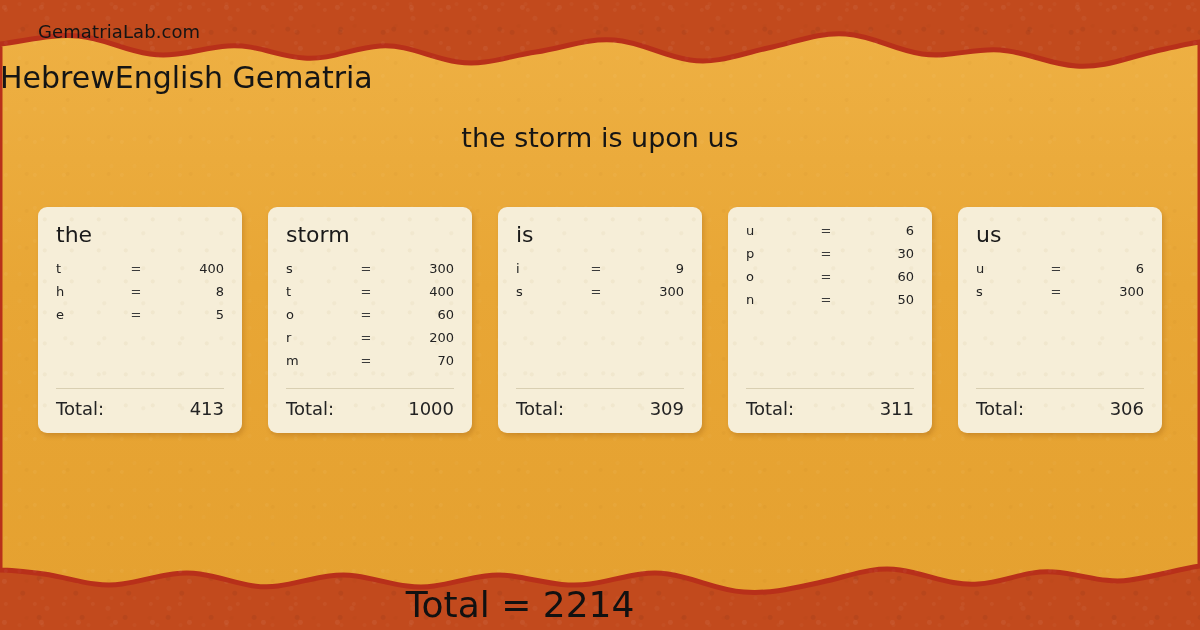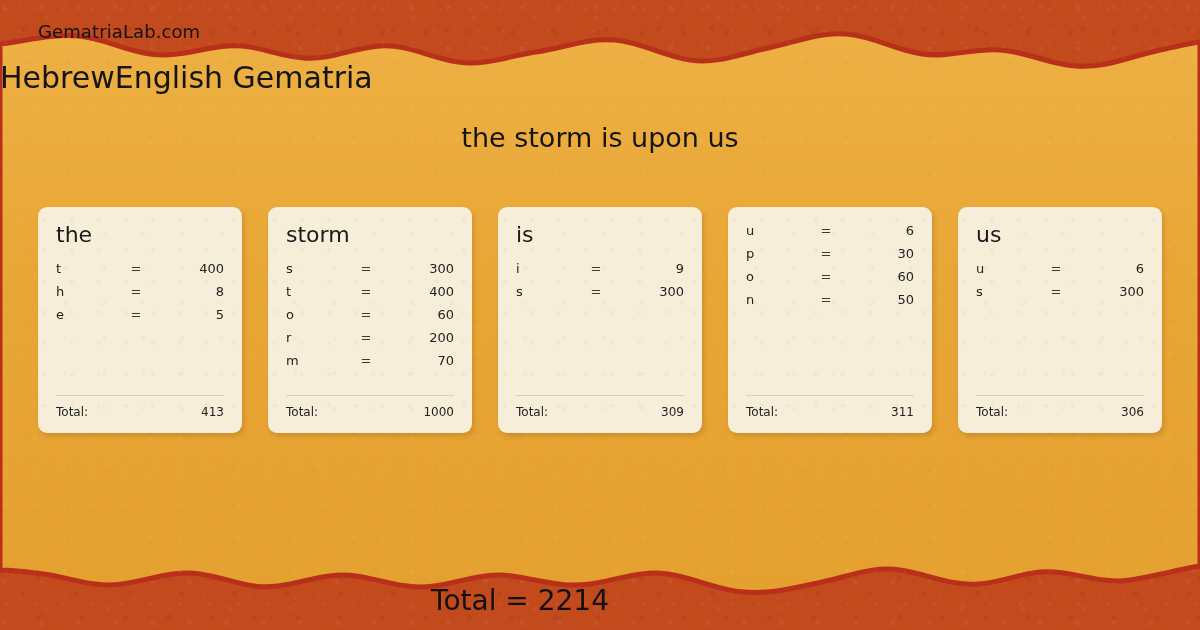--- a/index.html
+++ b/index.html
@@ -145,32 +145,32 @@
     text-align: right;
   }
   .card-sep {
     border-top: 1px solid #d9cfb2;
     margin: 0 0 9px 0;
   }
   .card-total {
     display: flex;
     justify-content: space-between;
     align-items: baseline;
-    font-size: 12px;
+    font-size: 18px;
     color: #232323;
   }
 
   
   .grand-total {
     position: absolute;
     left: 0;
     top: 584px;
     width: 1040px;
     text-align: center;
-    font-size: 28px;
+    font-size: 36px;
     color: #111111;
     white-space: nowrap;
   }
 </style>
 </head>
 <body>
 
 <div class="stage">
 
   <div class="gold-band">

